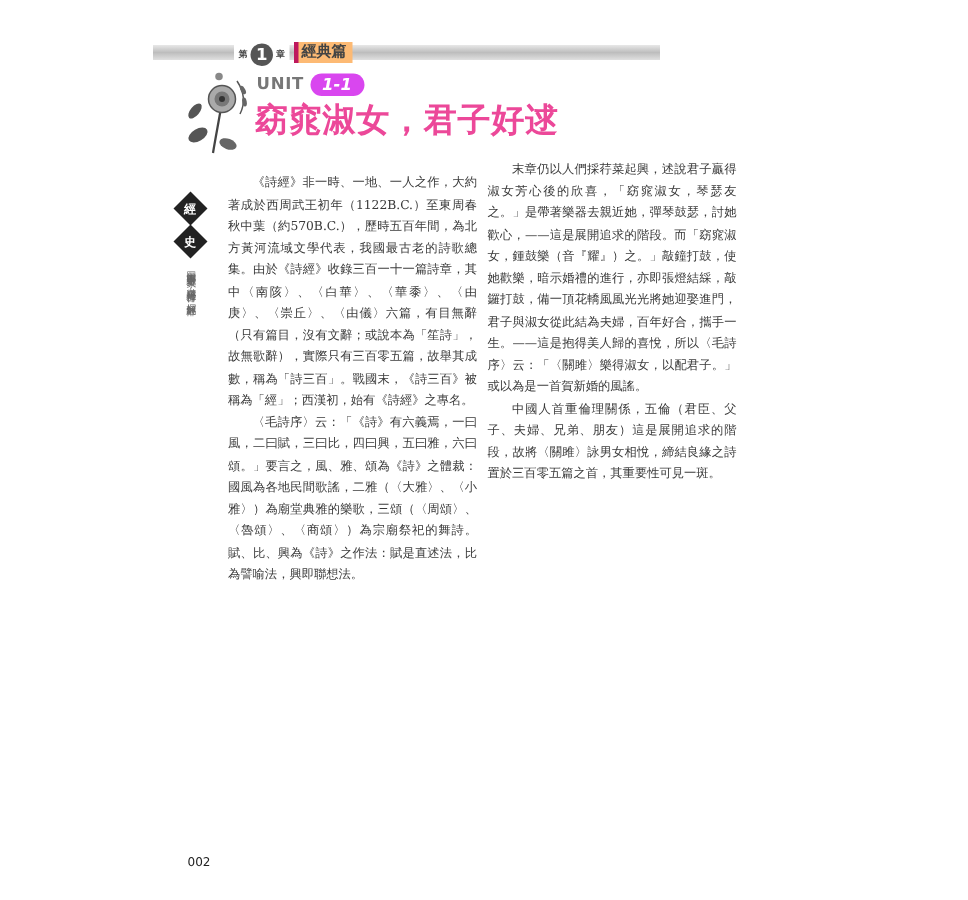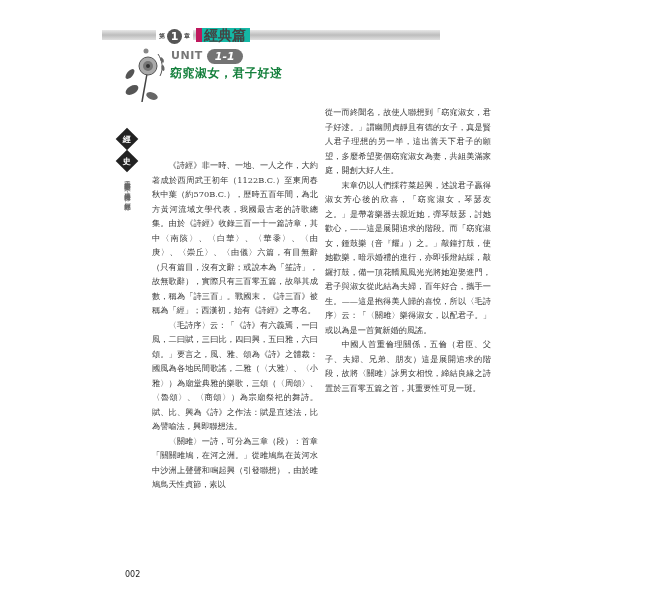--- a/index.html
+++ b/index.html
@@ -8,42 +8,42 @@
 
     .chapter-bar { position: absolute; left: 102px; top: 30px; width: 338px; height: 10px;
       background: linear-gradient(#e8e8e8, #bdbdbd 50%, #e0e0e0); }
     .chapter-label { position: absolute; left: 156px; top: 28px; height: 16px; display: flex; align-items: center;
       gap: 2px; background: #fff; padding: 0 3px; }
     .chapter-prefix, .chapter-suffix { font-size: 6px; font-weight: bold; color: #444;
       font-family: "DejaVu Sans", sans-serif; }
     .chapter-num { width: 15px; height: 15px; border-radius: 50%; background: #555; color: #fff;
       font-size: 11px; font-weight: bold; display: flex; align-items: center; justify-content: center;
       font-family: "DejaVu Sans", sans-serif; }
-    .section-name { position: absolute; left: 196px; top: 28px; background: #14b8a6; padding: 0 4px 0 2px;
-      font-size: 14px; font-weight: bold; color: #444; font-family: "DejaVu Sans", sans-serif;
-      border-left: 6px solid #be185d; line-height: 14px; }
+    .section-name { position: absolute; left: 196px; top: 28px; background: #fdba74; padding: 0 4px 0 2px;
+      font-size: 10px; font-weight: bold; color: #444; font-family: "DejaVu Sans", sans-serif;
+      border-left: 3px solid #be185d; line-height: 14px; }
 
     .flower-ornament { position: absolute; left: 122px; top: 46px; width: 48px; height: 58px; }
 
     .unit-row { position: absolute; left: 171px; top: 49px; display: flex; align-items: flex-start; gap: 4px; }
     .unit-word { font-size: 11px; font-weight: bold; color: #777; font-family: "DejaVu Sans", sans-serif; letter-spacing: 0.5px; }
-    .unit-num { background: #737373; color: #fff; font-size: 11px; font-weight: bold; font-style: italic;
+    .unit-num { background: #d946ef; color: #fff; font-size: 11px; font-weight: bold; font-style: italic;
       padding: 1px 8px; border-radius: 9px; font-family: "DejaVu Sans", sans-serif; }
-    .unit-title { position: absolute; left: 170px; top: 65px; font-size: 12px; font-weight: bold; color: #15803d;
+    .unit-title { position: absolute; left: 170px; top: 65px; font-size: 22px; font-weight: bold; color: #ec4899;
       font-family: Liberation Sans, sans-serif; letter-spacing: 0.5px; }
 
     .side-nav { position: absolute; left: 113px; top: 128px; width: 28px; display: flex; flex-direction: column; align-items: center; }
     .side-emblem { width: 16px; height: 16px; transform: rotate(45deg); background: #222; margin: 3px 0;
       display: flex; align-items: center; justify-content: center; }
     .side-emblem span { transform: rotate(-45deg); color: #fff; font-size: 8px; font-weight: bold; }
     .side-vertical { writing-mode: vertical-rl; font-size: 6.5px; color: #666; margin-top: 4px; letter-spacing: 0.5px;
       font-family: "DejaVu Sans", sans-serif; }
 
     .col { position: absolute; top: 114px; width: 166px; font-size: 8.2px; line-height: 14.5px; color: #3a3a3a; text-align: justify; }
-    .col-left { left: 152px; margin-top: 44px; }
+    .col-left { left: 152px; }
     .col-right { left: 325px; top: 105px; }
     .col p { margin: 0; text-indent: 2em; }
     .col p.noindent { text-indent: 0; }
 
     .page-number { position: absolute; left: 125px; top: 570px; font-size: 8px; color: #222; font-family: "DejaVu Sans", sans-serif; text-align: center; }
   </style>
 </head>
 <body>
 
 <div class="chapter-bar"></div>
@@ -80,22 +80,20 @@
     </div>
   <div class="side-emblem">
       <span>史</span>
     </div>
   <div class="side-vertical">圖解大學經史百家－精選經濟古作－探解經部</div>
 </div>
 
 <div class="col col-left">
   <p>《詩經》非一時、一地、一人之作，大約著成於西周武王初年（1122B.C.）至東周春秋中葉（約570B.C.），歷時五百年間，為北方黃河流域文學代表，我國最古老的詩歌總集。由於《詩經》收錄三百一十一篇詩章，其中〈南陔〉、〈白華〉、〈華黍〉、〈由庚〉、〈崇丘〉、〈由儀〉六篇，有目無辭（只有篇目，沒有文辭；或說本為「笙詩」，故無歌辭），實際只有三百零五篇，故舉其成數，稱為「詩三百」。戰國末，《詩三百》被稱為「經」；西漢初，始有《詩經》之專名。</p>
   <p>〈毛詩序〉云：「《詩》有六義焉，一曰風，二曰賦，三曰比，四曰興，五曰雅，六曰頌。」要言之，風、雅、頌為《詩》之體裁：國風為各地民間歌謠，二雅（〈大雅〉、〈小雅〉）為廟堂典雅的樂歌，三頌（〈周頌〉、〈魯頌〉、〈商頌〉）為宗廟祭祀的舞詩。賦、比、興為《詩》之作法：賦是直述法，比為譬喻法，興即聯想法。</p>
-  <p>〈關雎〉一詩，可分為三章（段）：首章「關關雎鳩，在河之洲。」從雎鳩鳥在黃河水中沙洲上聲聲和鳴起興（引發聯想），由於雎鳩鳥天性貞節，素以</p>
 </div>
 
 <div class="col col-right">
-  <p class="noindent">從一而終聞名，故使人聯想到「窈窕淑女，君子好逑。」謂幽閒貞靜且有德的女子，真是賢人君子理想的另一半，這出善天下君子的願望，多麼希望娶個窈窕淑女為妻，共組美滿家庭，開創大好人生。</p>
   <p>末章仍以人們採荇菜起興，述說君子贏得淑女芳心後的欣喜，「窈窕淑女，琴瑟友之。」是帶著樂器去親近她，彈琴鼓瑟，討她歡心，——這是展開追求的階段。而「窈窕淑女，鍾鼓樂（音『耀』）之。」敲鐘打鼓，使她歡樂，暗示婚禮的進行，亦即張燈結綵，敲鑼打鼓，備一頂花轎風風光光將她迎娶進門，君子與淑女從此結為夫婦，百年好合，攜手一生。——這是抱得美人歸的喜悅，所以〈毛詩序〉云：「〈關雎〉樂得淑女，以配君子。」或以為是一首賀新婚的風謠。</p>
   <p>中國人首重倫理關係，五倫（君臣、父子、夫婦、兄弟、朋友）這是展開追求的階段，故將〈關雎〉詠男女相悅，締結良緣之詩置於三百零五篇之首，其重要性可見一斑。</p>
 </div>
 
 <div class="page-number">002</div>
 
 </body></html>

